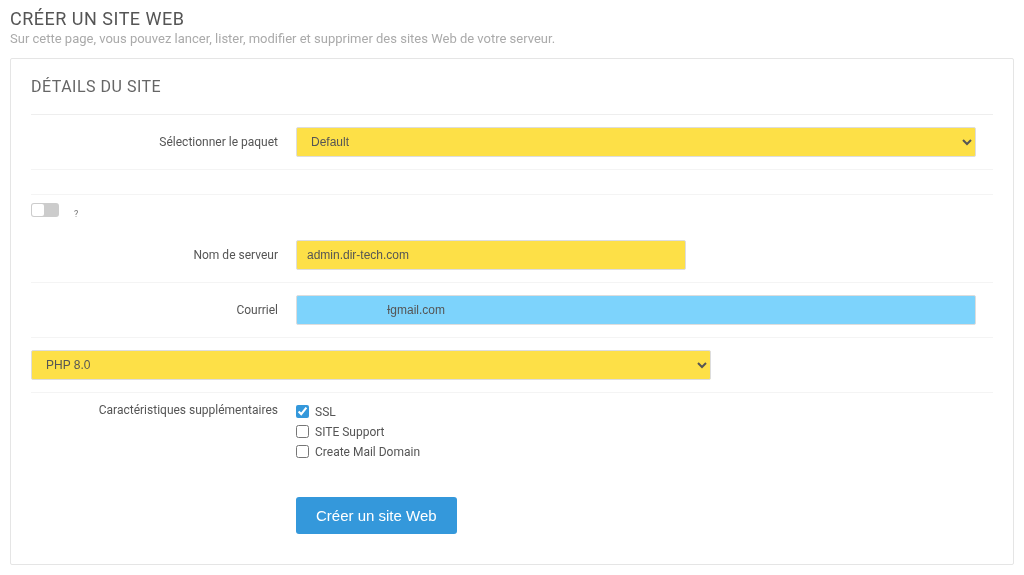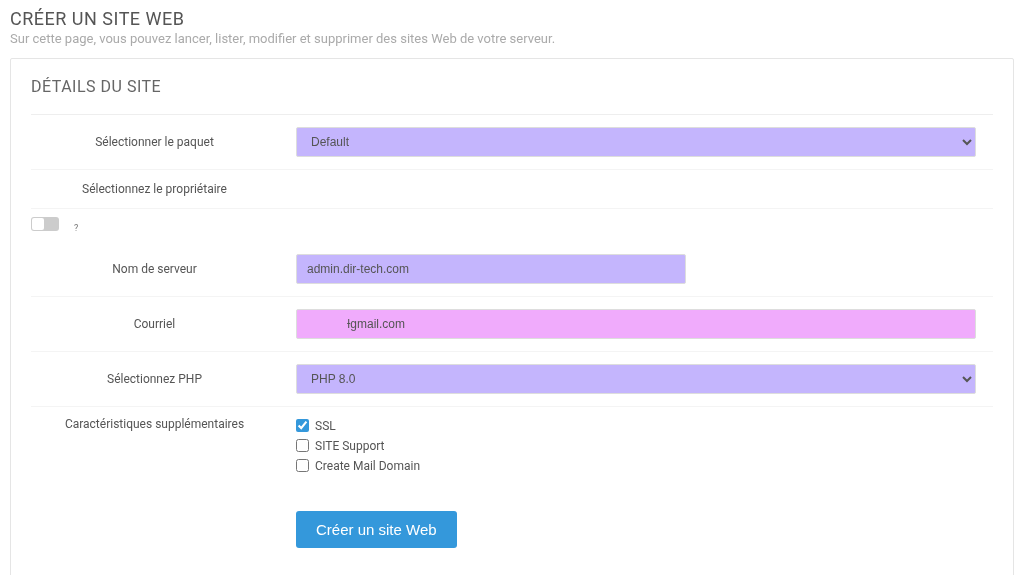--- a/index.html
+++ b/index.html
@@ -38,44 +38,44 @@
     }
     .form-row {
       display: flex;
       align-items: center;
       padding: 12px 0;
       border-bottom: 1px solid #f4f4f4;
     }
     .form-row.no-border { border-bottom: none; padding-top: 8px; padding-bottom: 8px; }
     .form-label {
       width: 265px;
-      text-align: center;
+      text-align: right;
       padding-right: 18px;
       font-size: 12px;
       color: #555;
     }
     .form-control-wrap {
       flex: 1;
       max-width: 680px;
     }
     select.form-control, input.form-control {
       width: 100%;
       height: 30px;
       border: 1px solid #ddd;
       border-radius: 2px;
       padding: 0 10px;
       font-size: 12px;
       color: #555;
-      background: #c4b5fd;
+      background: #fde047;
     }
     select.form-control { appearance: auto; }
     input.email-autofill {
-      background: #f0abfc;
+      background: #7dd3fc;
       text-align: left;
-      padding-left: 50px;
+      padding-left: 90px;
     }
     .toggle {
       display: inline-block;
       width: 28px;
       height: 14px;
       background: #ccc;
       border-radius: 3px;
       position: relative;
       margin-right: 8px;
       cursor: pointer;
@@ -141,21 +141,20 @@
   <div class="form-row">
     <div class="form-label">Sélectionner le paquet</div>
     <div class="form-control-wrap">
       <select class="form-control">
         <option>Default</option>
       </select>
     </div>
   </div>
 
   <div class="form-row">
-    <div class="form-label">Sélectionnez le propriétaire</div>
   </div>
 
   <div class="form-row no-border">
     <div class="form-control-wrap">
       <span class="toggle"></span>
       <span class="help-icon">?</span>
     </div>
   </div>
 
   <div class="form-row">
@@ -166,21 +165,20 @@
   </div>
 
   <div class="form-row">
     <div class="form-label">Courriel</div>
     <div class="form-control-wrap">
       <input type="text" class="form-control email-autofill" value="Ɨgmail.com" style="">
     </div>
   </div>
 
   <div class="form-row">
-    <div class="form-label">Sélectionnez PHP</div>
     <div class="form-control-wrap">
       <select class="form-control">
         <option>PHP 8.0</option>
       </select>
     </div>
   </div>
 
   <div class="form-row no-border" style="align-items:flex-start;">
     <div class="form-label" style="padding-top:2px;">Caractéristiques supplémentaires</div>
     <div class="form-control-wrap features-block">

